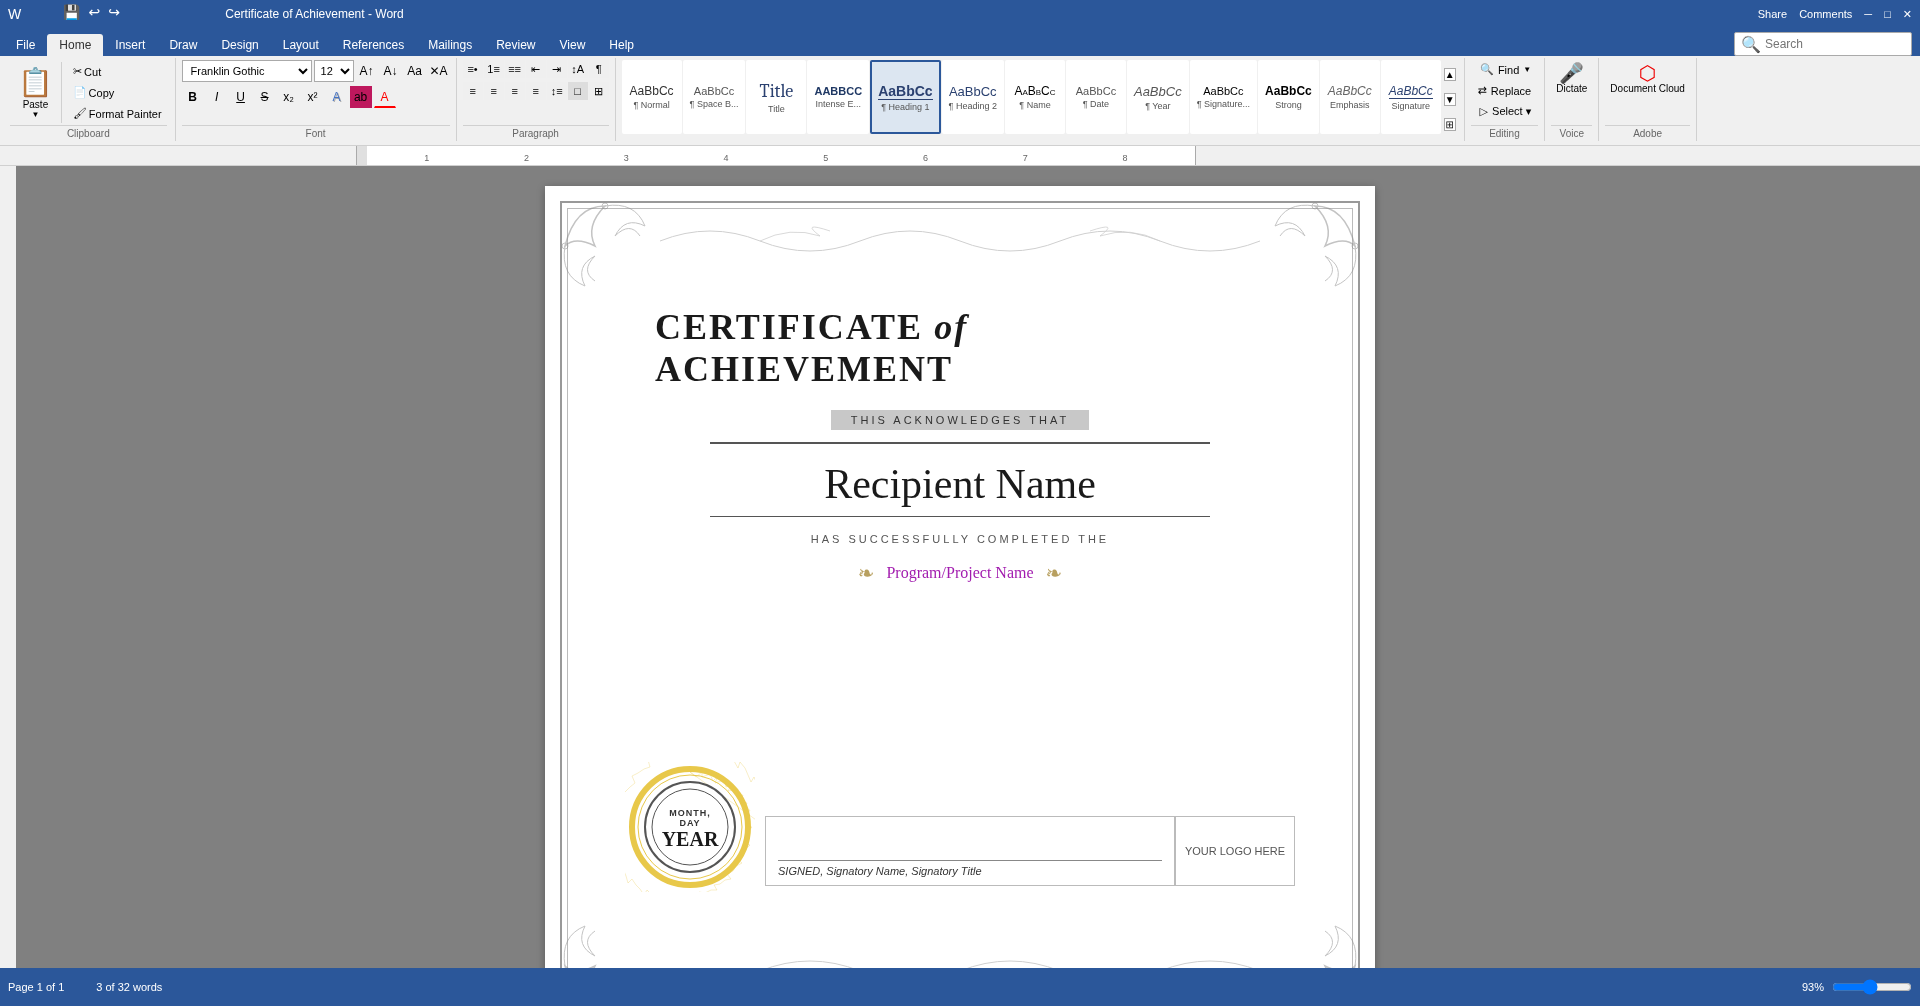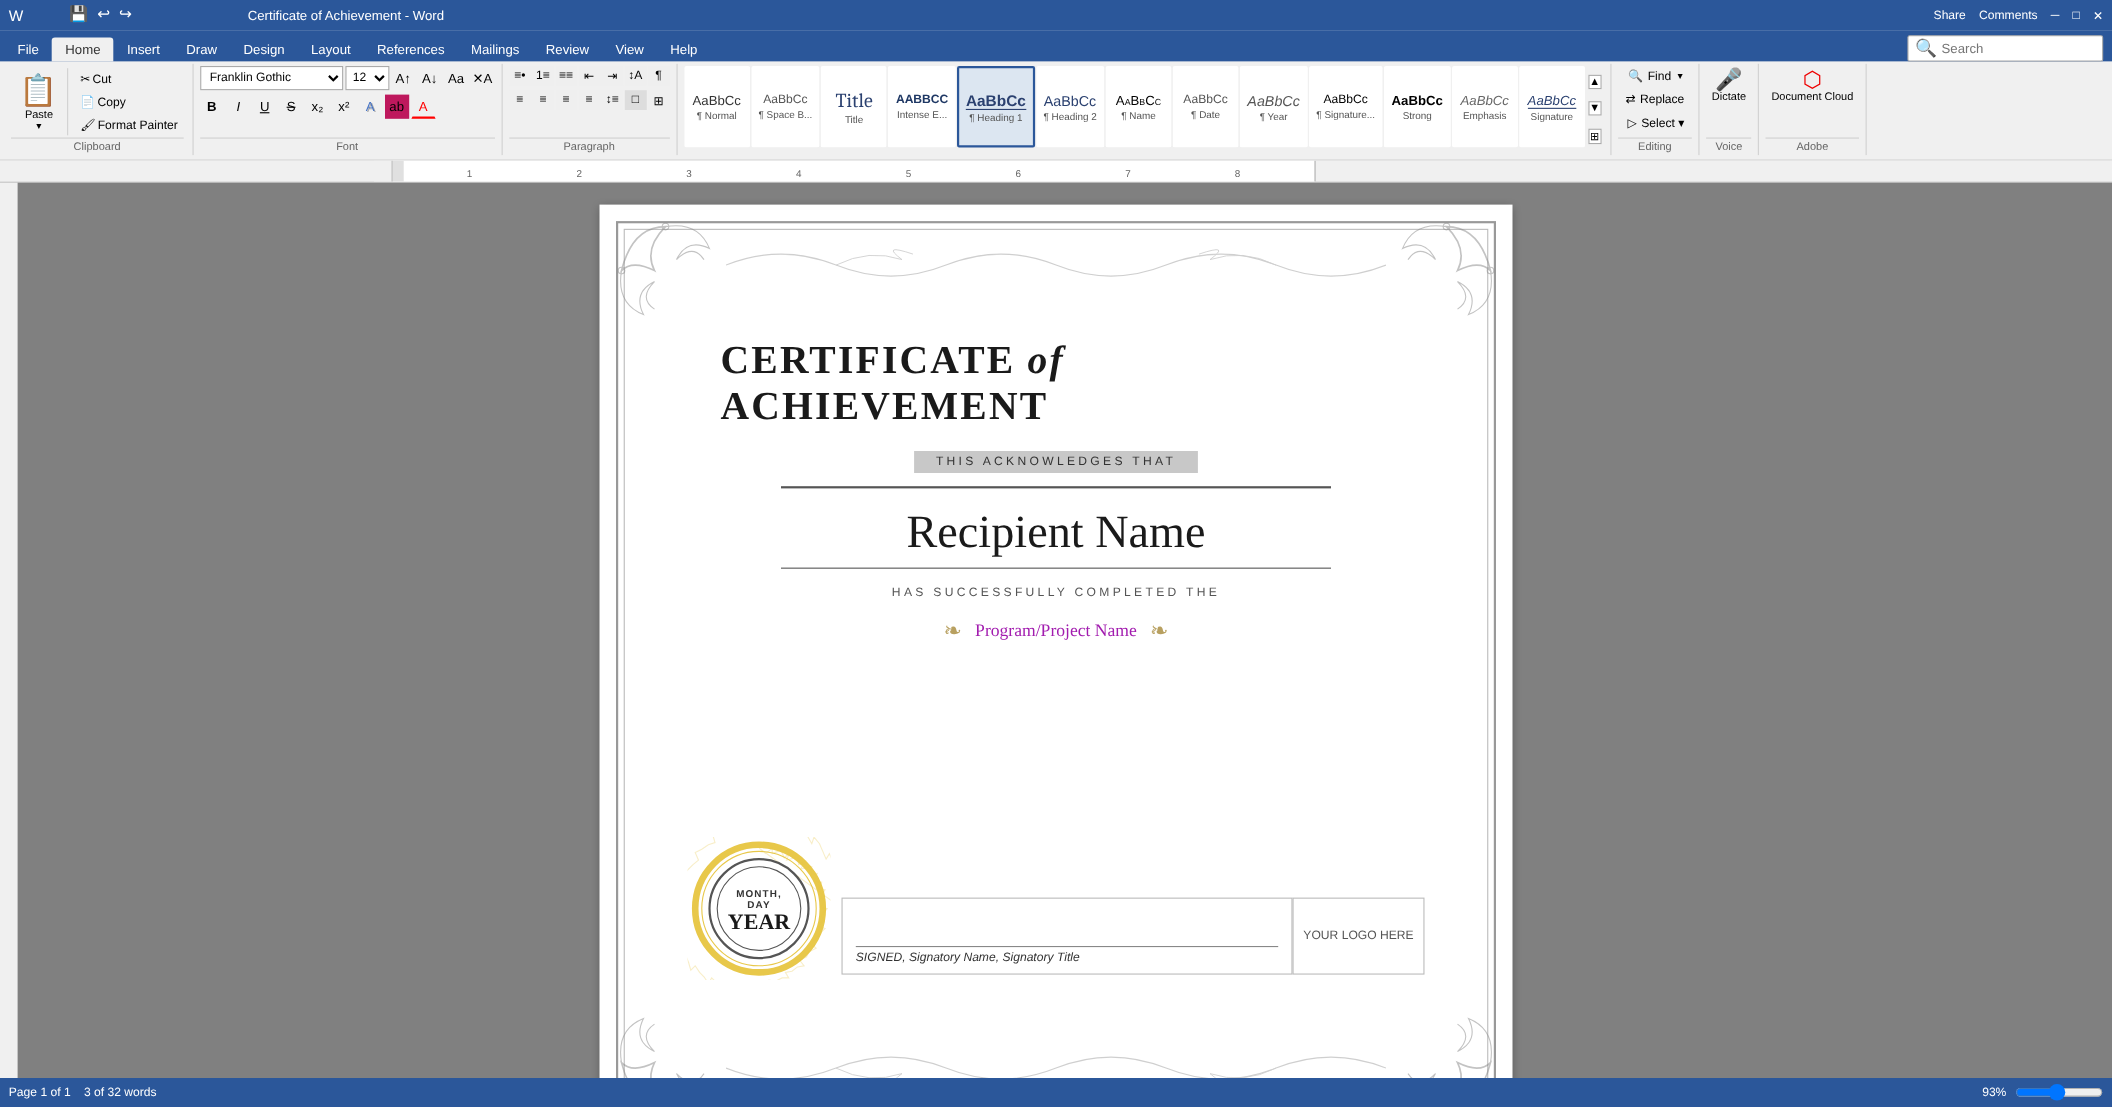--- a/index.html
+++ b/index.html
@@ -330,26 +330,26 @@
     }
     .cert-flourish { font-size: 20px; color: #b8a060; }
     .cert-program { font-size: 16px; color: #a21caf; font-family: Georgia, serif; }
 
     
     .status-bar {
       position: fixed;
       bottom: 0;
       left: 0;
       right: 0;
-      height: 26px;
+      height: 38px;
       background: #2b579a;
       display: flex;
       align-items: center;
       padding: 0 8px;
-      gap: 12px;
+      gap: 32px;
       z-index: 100;
     }
     .status-item { color: white; font-size: 11px; }
     .status-right { margin-left: auto; display: flex; align-items: center; gap: 8px; }
 
     
     .quick-access {
       position: absolute;
       top: 2px;
       left: 60px;

